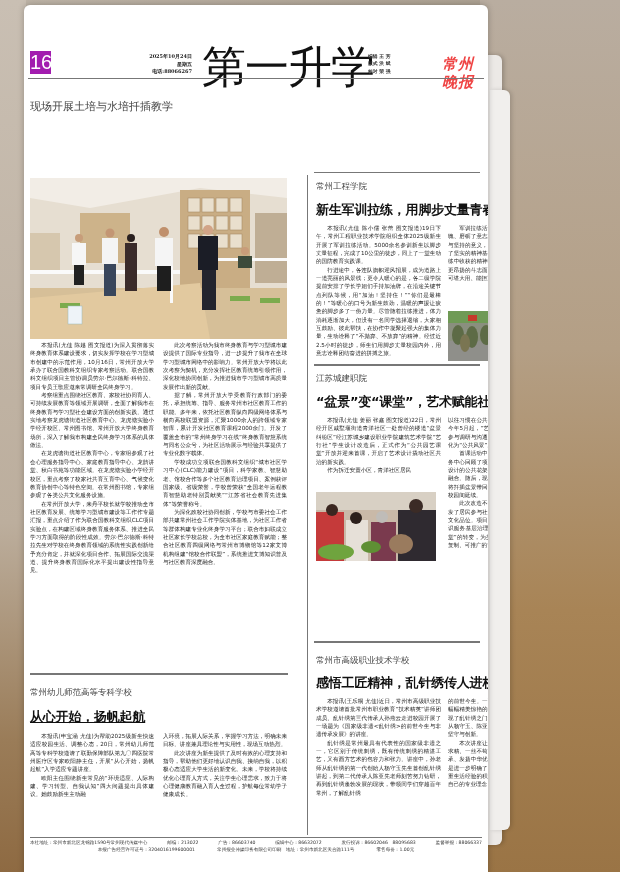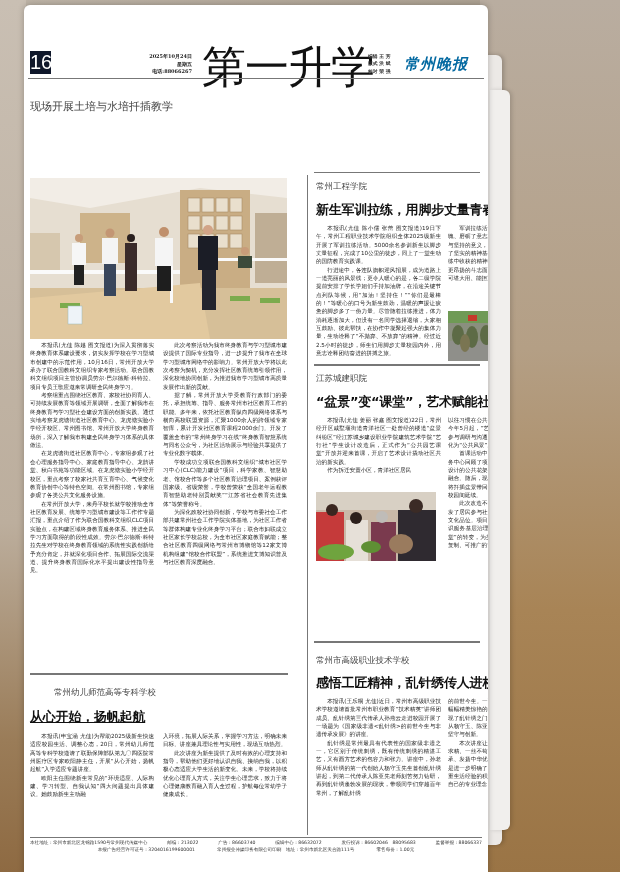--- a/index.html
+++ b/index.html
@@ -4,25 +4,25 @@
 <style>
 *{box-sizing:border-box;margin:0;padding:0}
 html,body{width:620px;height:872px;overflow:hidden}
 body{background:linear-gradient(90deg,#c9bfb2 0%,#bdb3a6 4%,#a89c8c 100%);font-family:"DejaVu Sans",sans-serif;position:relative}
 .desk-right{position:absolute;right:0;top:0;width:140px;height:872px;background:linear-gradient(180deg,#b9ada0 0%,#b49f85 40%,#a88456 70%,#9a7445 100%)}
 .desk-left{position:absolute;left:0;top:0;width:26px;height:872px;background:linear-gradient(180deg,#c9bfb3 0%,#bcae9d 60%,#9a7c58 85%,#8e6a42 100%)}
 .page-shadow{position:absolute;left:480px;top:55px;width:22px;height:790px;background:#ece9e6;border-radius:0 6px 6px 0;box-shadow:2px 0 4px rgba(0,0,0,.2)}
 .page-shadow2{position:absolute;left:490px;top:90px;width:20px;height:740px;background:#f1efed;border-radius:0 6px 6px 0;box-shadow:2px 0 4px rgba(0,0,0,.15)}
 .page{position:absolute;left:24px;top:5px;width:464px;height:870px;background:#fff;border-radius:6px 6px 0 0;box-shadow:0 0 6px rgba(0,0,0,.25);overflow:hidden}
 .header{position:absolute;left:0;top:0;width:464px;height:88px}
-.pgnum{position:absolute;left:6px;top:46px;width:21px;height:23px;background:#0f172a;color:#fff;font:300 20px/23px "Liberation Sans",sans-serif;text-align:center}
+.pgnum{position:absolute;left:6px;top:46px;width:21px;height:23px;background:#a21caf;color:#fff;font:300 20px/23px "Liberation Sans",sans-serif;text-align:center}
 .hdate{position:absolute;left:88px;top:48px;width:80px;font:bold 5px/7.5px "DejaVu Serif",serif;text-align:right;color:#222}
 .htitle{position:absolute;left:178px;top:40px;font:44px/44px "DejaVu Serif",serif;color:#111;letter-spacing:-1px}
 .heditors{position:absolute;left:344px;top:48px;font:bold 4.8px/7.3px "DejaVu Sans",sans-serif;color:#333}
-.hlogo{position:absolute;left:380px;top:50px;font:italic bold 15px/18px "DejaVu Serif",serif;color:#0369a1;letter-spacing:1px}
+.hlogo{position:absolute;left:418px;top:50px;font:italic bold 15px/18px "DejaVu Serif",serif;color:#ef4444;letter-spacing:1px}
 .hrule{position:absolute;left:4px;top:73px;width:456px;height:1px;background:#777}
 .kicker{position:absolute;left:6px;top:95px;font:11px/13px "DejaVu Sans",sans-serif;color:#444}
 .headline{position:absolute;left:5px;top:121px;font:bold 21px/24px "DejaVu Sans",sans-serif;color:#111;letter-spacing:-.3px;white-space:nowrap}
 .photo{position:absolute;overflow:hidden}
 .photo-lib{left:6px;top:173px;width:257px;height:161px;background:linear-gradient(180deg,#e8e1d6 0%,#d8c8ae 35%,#c7b08d 60%,#d9c7a6 80%,#bdb3a5 100%)}
 .body-col{position:absolute;font:5.6px/8.35px "DejaVu Sans",sans-serif;color:#222;text-align:justify;overflow:hidden}
 .body-col p{text-indent:2em}
 .vrule{position:absolute;width:1px;background:#777}
 .hrule2{position:absolute;height:2px;background:#777}
 .sec-kicker{position:absolute;font:8.5px/10px "DejaVu Sans",sans-serif;color:#444}
@@ -124,21 +124,21 @@
   <div class="body-col" style="left:139px;top:336px;width:124px;height:326px;">
     <p>此次考察活动为我市终身教育与学习型城市建设提供了国际专业指导，进一步提升了我市在全球学习型城市网络中的影响力。常州开放大学将以此次考察为契机，充分发挥社区教育统筹引领作用，深化校地协同创新，为推进我市学习型城市高质量发展作出新的贡献。</p>
     <p>据了解，常州开放大学受教育行政部门的委托，承担统筹、指导、服务常州市社区教育工作的职能。多年来，依托社区教育纵向四级网络体系与横向高校联盟资源，汇聚1000余人的跨领域专家智库，累计开发社区教育课程2000余门。开发了覆盖全市的“常州终身学习在线”终身教育智慧系统与同名公众号，为社区活动展示与经验共享提供了专业化数字载体。</p>
     <p>学校成功立项联合国教科文组织“城市社区学习中心(CLC)能力建设”项目，科学家教、智慧助老、馆校合作等多个社区教育治理项目、案例获评国家级、省级荣誉，学校曾荣获“全国老年远程教育智慧助老特别贡献奖”“江苏省社会教育先进集体”等荣誉称号。</p>
     <p>为深化政校社协同创新，学校与市委社会工作部共建常州社会工作学院实体基地，为社区工作者等群体构建专业化终身学习平台；联合市妇联成立社区家长学校总校，为全市社区家庭教育赋能；整合社区教育四级网络与常州市博物馆等12家文博机构组建“馆校合作联盟”，系统推进文博知识普及与社区教育深度融合。</p>
   </div>
 
   <div class="vrule" style="left:283px;top:170px;height:660px;"></div>
 
   <div class="hrule2" style="left:6px;top:668px;width:258px;"></div>
-  <div class="sec-kicker" style="left:6px;top:682px;margin-left:24px;">常州幼儿师范高等专科学校</div>
+  <div class="sec-kicker" style="left:6px;top:682px;">常州幼儿师范高等专科学校</div>
   <div class="sec-head" style="left:6px;top:704px;text-decoration:underline;">从心开始，扬帆起航</div>
   <div class="body-col" style="left:6px;top:727px;width:124px;height:100px;">
     <p>本报讯(申宝涵 尤佳)为帮助2025级新生快速适应校园生活、调整心态，20日，常州幼儿师范高等专科学校邀请了联勤保障部队第九〇四医院常州医疗区专家欧阳静主任，开展“从心开始，扬帆起航”入学适应专题讲座。</p>
     <p>欧阳主任围绕新生常见的“环境适应、人际构建、学习转型、自我认知”四大问题提出具体建议。她鼓励新生主动融</p>
   </div>
   <div class="body-col" style="left:139px;top:727px;width:124px;height:100px;">
     <p style="text-indent:0">入环境，拓展人际关系，掌握学习方法，明确未来目标。讲座兼具理论性与实用性，现场互动热烈。</p>
     <p>此次讲座为新生提供了及时有效的心理支持和指导，帮助他们更好地认识自我、接纳自我，以积极心态适应大学生活的新变化。未来，学校将持续优化心理育人方式，关注学生心理需求，致力于将心理健康教育融入育人全过程，护航每位常幼学子健康成长。</p>
   </div>
 

